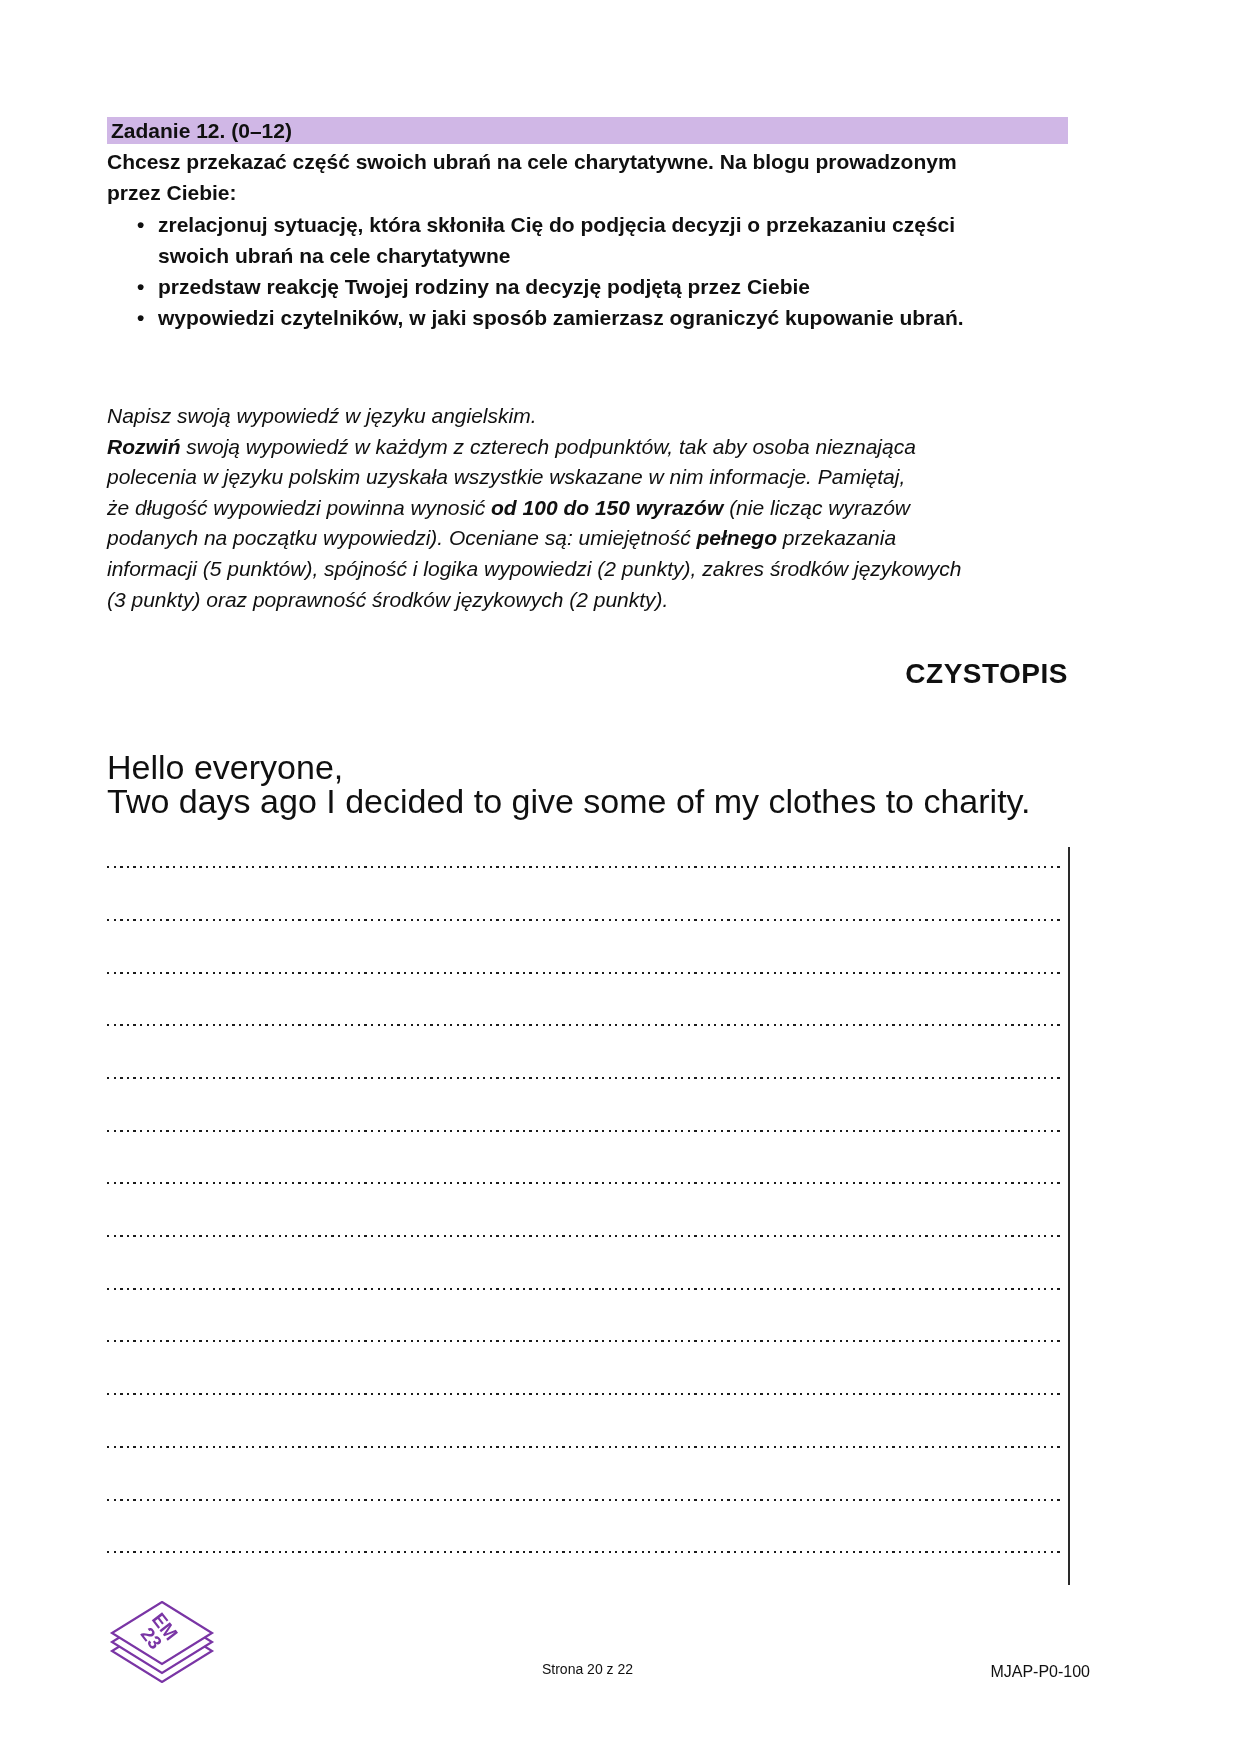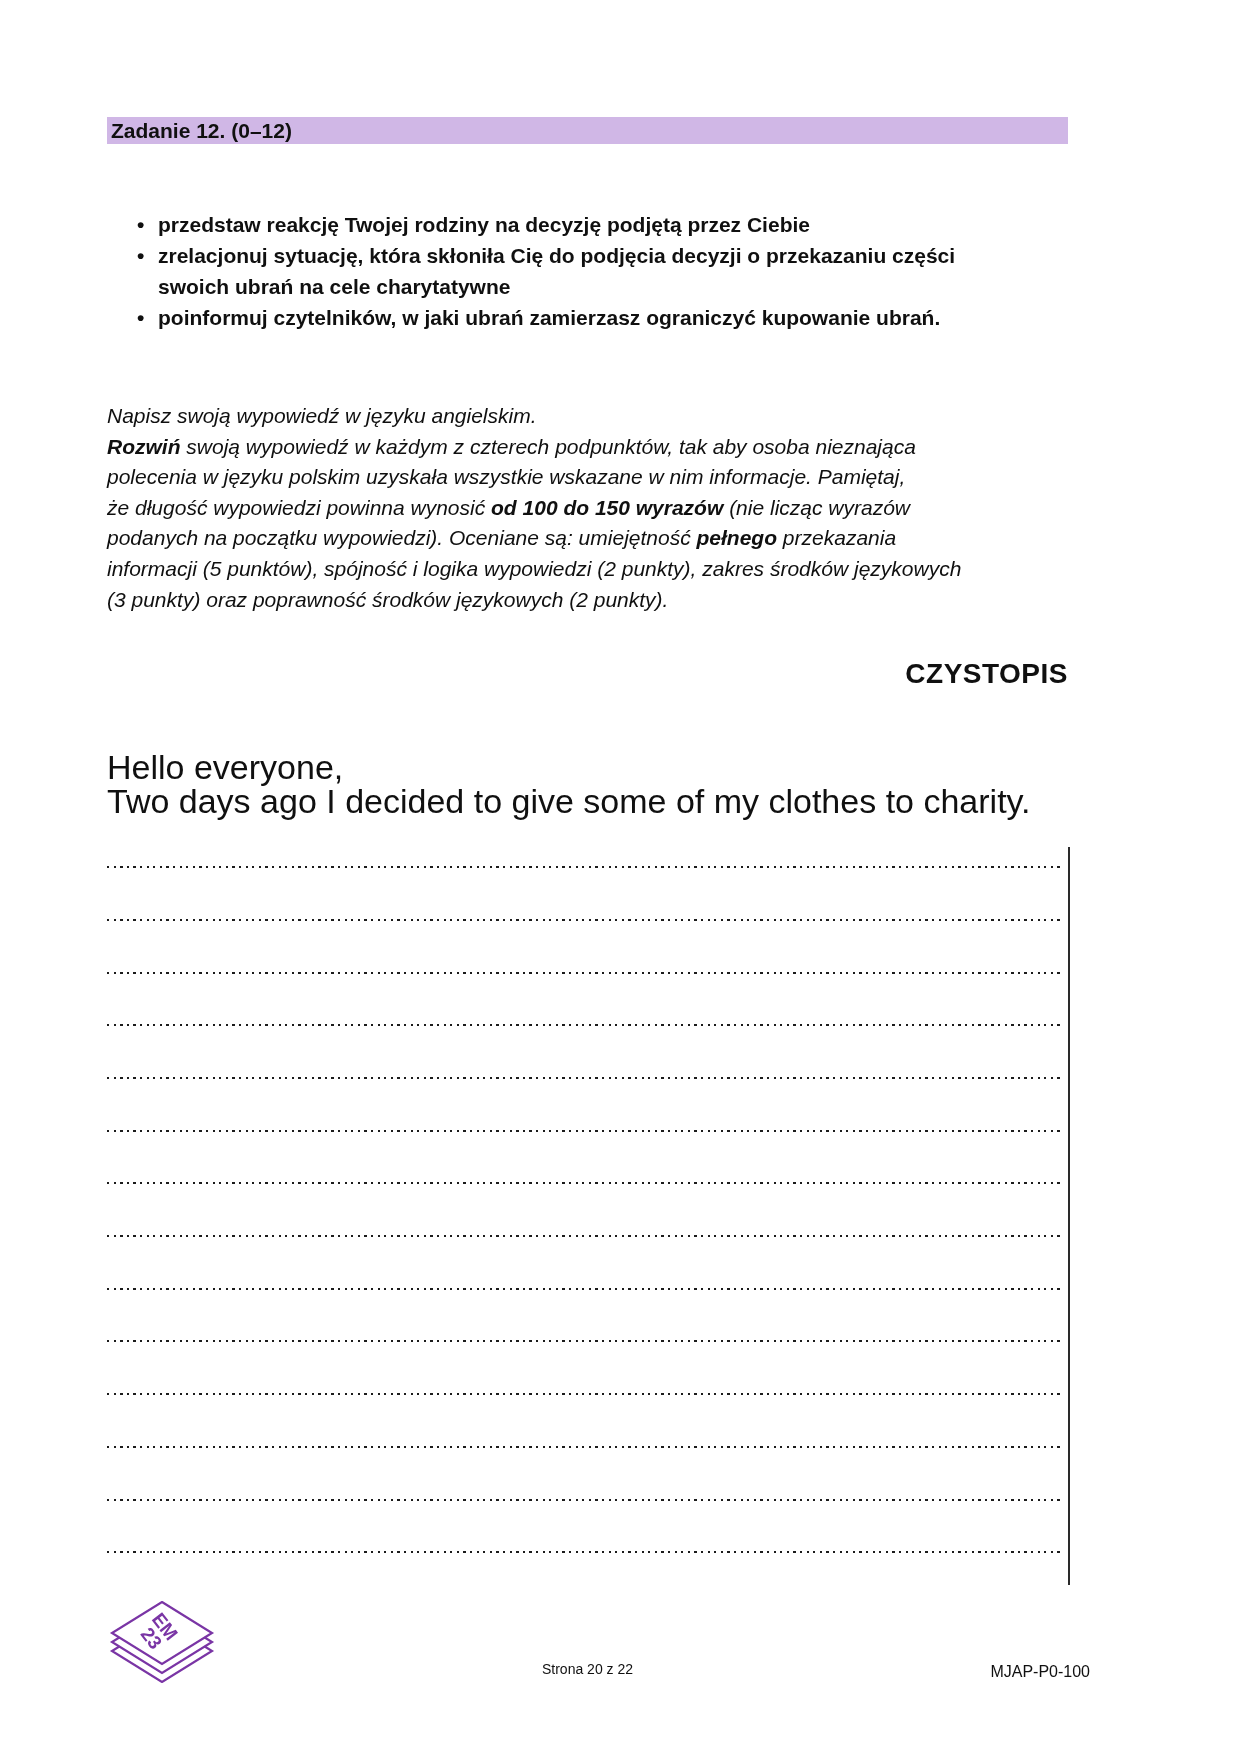--- a/index.html
+++ b/index.html
@@ -81,26 +81,28 @@
     text-align:right;font-size:16px;line-height:24px;
   }
 </style>
 </head>
 <body>
 
 <div class="page">
 
   <div class="task-header">Zadanie 12. (0–12)</div>
 
+  <div class="intro">Chcesz przekazać część swoich ubrań na cele charytatywne. Na blogu prowadzonym
+przez Ciebie:</div>
 
   <ul class="bullets">
-    <li>przedstaw reakcję Twojej rodziny na decyzję podjętą przez Ciebie</li>
     <li>zrelacjonuj sytuację, która skłoniła Cię do podjęcia decyzji o przekazaniu części
 swoich ubrań na cele charytatywne</li>
-    <li>poinformuj czytelników, w jaki ubrań zamierzasz ograniczyć kupowanie ubrań.</li>
+    <li>przedstaw reakcję Twojej rodziny na decyzję podjętą przez Ciebie</li>
+    <li>wypowiedzi czytelników, w jaki sposób zamierzasz ograniczyć kupowanie ubrań.</li>
   </ul>
 
   <div class="note"><span>Napisz swoją wypowiedź w języku angielskim.
 </span><b>Rozwiń</b><span> swoją wypowiedź w każdym z czterech podpunktów, tak aby osoba nieznająca
 polecenia w języku polskim uzyskała wszystkie wskazane w nim informacje. Pamiętaj,
 że długość wypowiedzi powinna wynosić </span><b>od 100 do 150 wyrazów</b><span> (nie licząc wyrazów
 podanych na początku wypowiedzi). Oceniane są: umiejętność </span><b>pełnego</b><span> przekazania
 informacji (5 punktów), spójność i logika wypowiedzi (2 punkty), zakres środków językowych
 (3 punkty) oraz poprawność środków językowych (2 punkty).</span></div>
 

